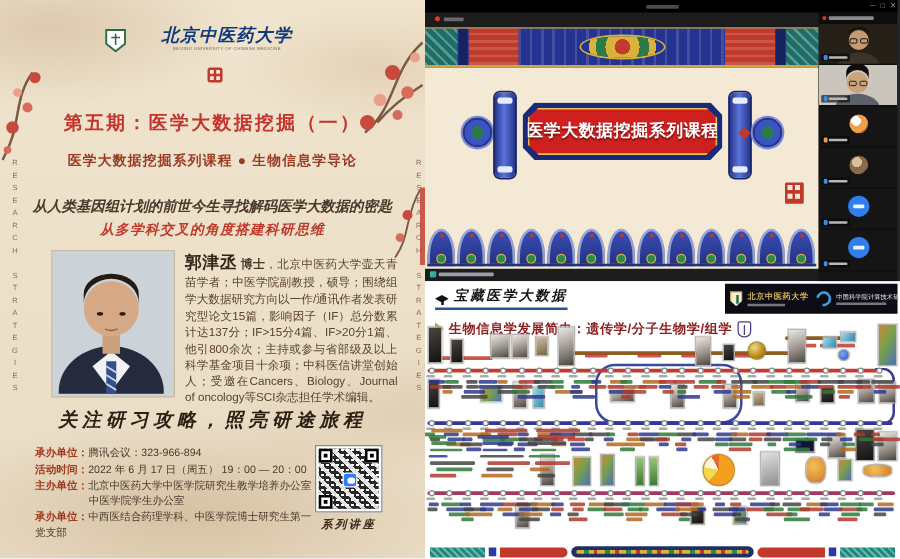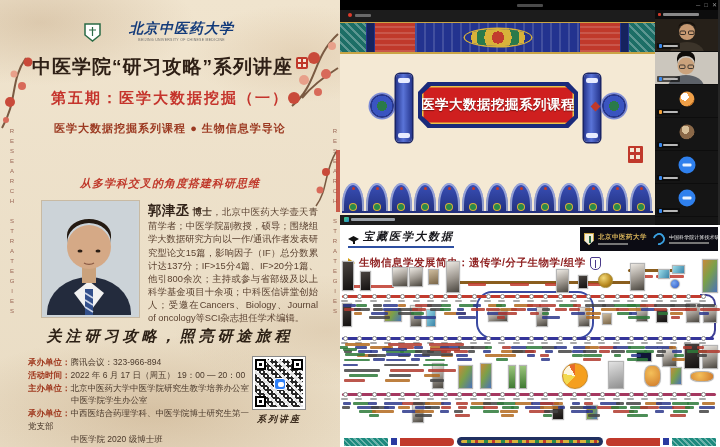--- a/index.html
+++ b/index.html
@@ -204,23 +204,24 @@
       <svg width="17" height="19">
         <path d="M1 1 h15 v11 l-7.5 6 L1 12 z" fill="#fff" stroke="#2a6b46" stroke-width="1.5"></path>
         <path d="M8.5 4 v9 M5 7 h7" stroke="#2a6b46" stroke-width="1.2"></path>
       </svg>
       <div class="uni-txt">
         <div class="uni-cn">北京中医药大学</div>
         <div class="uni-en">BEIJING UNIVERSITY OF CHINESE MEDICINE</div>
       </div>
     </div>
 
-    <div class="p-abs p-title"><span>中医学院“研习攻略”系列讲座</span><span class="title-seal"><i style="left:2px;top:2px;width:3px;height:3px"></i><i style="left:7px;top:2px;width:3px;height:3px"></i><i style="left:2px;top:7px;width:3px;height:3px"></i><i style="left:7px;top:7px;width:3px;height:3px"></i></span></div>
+    <div class="p-abs p-title"><span class="title-seal"><i style="left:2px;top:2px;width:3px;height:3px"></i><i style="left:7px;top:2px;width:3px;height:3px"></i><i style="left:2px;top:7px;width:3px;height:3px"></i><i style="left:7px;top:7px;width:3px;height:3px"></i></span></div>
     <div class="p-abs p-issue">第五期：医学大数据挖掘（一）</div>
     <div class="p-abs p-course">医学大数据挖掘系列课程 ● 生物信息学导论</div>
+    <div class="p-abs slogan sl2">从人类基因组计划的前世今生寻找解码医学大数据的密匙</div>
     <div class="p-abs slogan sl3">从多学科交叉的角度搭建科研思维</div>
 
     <div class="p-abs bio">
       <div class="photo-frame">
         <svg width="95" height="114" viewBox="0 0 95 114">
           <rect width="95" height="114" fill="#ccd3d8"></rect>
           <ellipse cx="47" cy="112" rx="42" ry="36" fill="#232b3d"></ellipse>
           <polygon points="47,80 32,92 47,112 62,92" fill="#f2f2f2"></polygon>
           <rect x="43" y="88" width="8" height="26" fill="#33508c"></rect>
           <path d="M43 92 l8 5 M43 99 l8 5 M43 106 l8 5" stroke="#cdd6ea" stroke-width="1.5"></path>
@@ -236,21 +237,20 @@
     </div>
 
     <div class="p-abs p-tagline">关注研习攻略，照亮研途旅程</div>
 
     <div class="p-abs info">
       <div><b>承办单位：</b><span>腾讯会议：323-966-894</span></div>
       <div><b>活动时间：</b><span>2022 年 6 月 17 日（周五） 19：00 — 20：00</span></div>
       <div><b>主办单位：</b><span>北京中医药大学中医学院研究生教学培养办公室</span></div>
       <div class="cont">中医学院学生办公室</div>
       <div><b>承办单位：</b><span>中西医结合药理学科、中医学院博士研究生第一党支部</span></div>
-      <div class="cont">中医学院 2020 级博士班</div>
     </div>
 
     <div class="qr-wrap">
       <div class="qr-mods"></div>
         <div class="wash"></div>
       <span class="fndr" style="left:2px;top:2px">
           <i></i>
         </span>
       <span class="fndr" style="right:2px;top:2px">
           <i></i>

